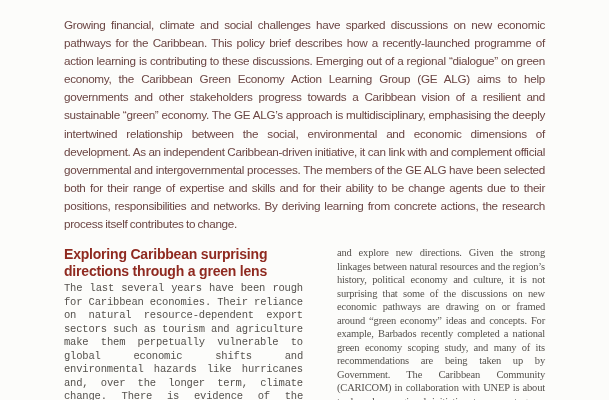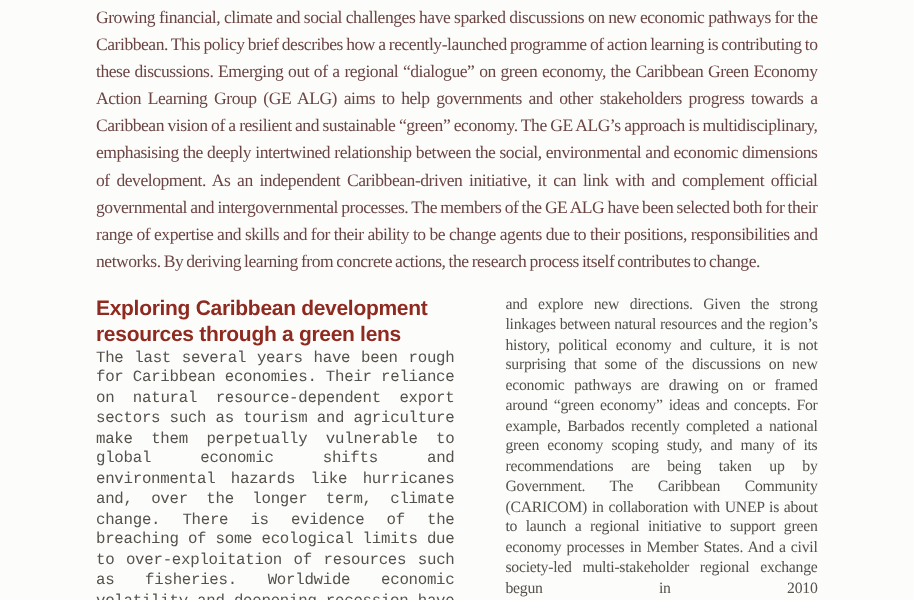--- a/index.html
+++ b/index.html
@@ -11,22 +11,22 @@
     width: 609px;
     height: 400px;
     overflow: hidden;
     background: var(--background, #fcfcfa);
   }
   .content {
     padding: 0 64px;
   }
   .intro {
     margin: 0;
-    padding-top: 3px;
-    font-family: Liberation Serif, serif;
+    padding-top: 16px;
+    font-family: Liberation Sans, sans-serif;
     font-size: 11.7px;
     line-height: 18.1px;
     letter-spacing: -0.3px;
     word-spacing: -0.6px;
     text-align: justify;
     color: var(--intro-text, #6b4543);
   }
   .columns {
     display: flex;
     gap: 18px;
@@ -72,21 +72,21 @@
 <body>
 
 <div class="page">
   <div class="content">
 
     <p class="intro">Growing financial, climate and social challenges have sparked discussions on new economic pathways for the Caribbean. This policy brief describes how a recently-launched programme of action learning is contributing to these discussions. Emerging out of a regional “dialogue” on green economy, the Caribbean Green Economy Action Learning Group (GE ALG) aims to help governments and other stakeholders progress towards a Caribbean vision of a resilient and sustainable “green” economy. The GE ALG’s approach is multidisciplinary, emphasising the deeply intertwined relationship between the social, environmental and economic dimensions of development. As an independent Caribbean-driven initiative, it can link with and complement official governmental and intergovernmental processes. The members of the GE ALG have been selected both for their range of expertise and skills and for their ability to be change agents due to their positions, responsibilities and networks. By deriving learning from concrete actions, the research process itself contributes to change.</p>
 
     <div class="columns">
 
       <div class="col-left">
-        <h2 class="heading">Exploring Caribbean development resources through a green lens</h2>
+        <h2 class="heading">Exploring Caribbean surprising directions through a green lens</h2>
         <p class="body-text">The last several years have been rough for Caribbean economies. Their reliance on natural resource-dependent export sectors such as tourism and agriculture make them perpetually vulnerable to global economic shifts and environmental hazards like hurricanes and, over the longer term, climate change. There is evidence of the breaching of some ecological limits due to over-exploitation of resources such as fisheries. Worldwide economic volatility and deepening recession have greatly increased vulnerability. Poverty rates, inequality and attendant social instability are all rising.</p>
       </div>
 
       <div class="col-right">
         <p class="body-text">and explore new directions. Given the strong linkages between natural resources and the region’s history, political economy and culture, it is not surprising that some of the discussions on new economic pathways are drawing on or framed around “green economy” ideas and concepts. For example, Barbados recently completed a national green economy scoping study, and many of its recommendations are being taken up by Government. The Caribbean Community (CARICOM) in collaboration with UNEP is about to launch a regional initiative to support green economy processes in Member States. And a civil society-led multi-stakeholder regional exchange begun in 2010</p>
       </div>
 
     </div>
   </div>
 </div>

